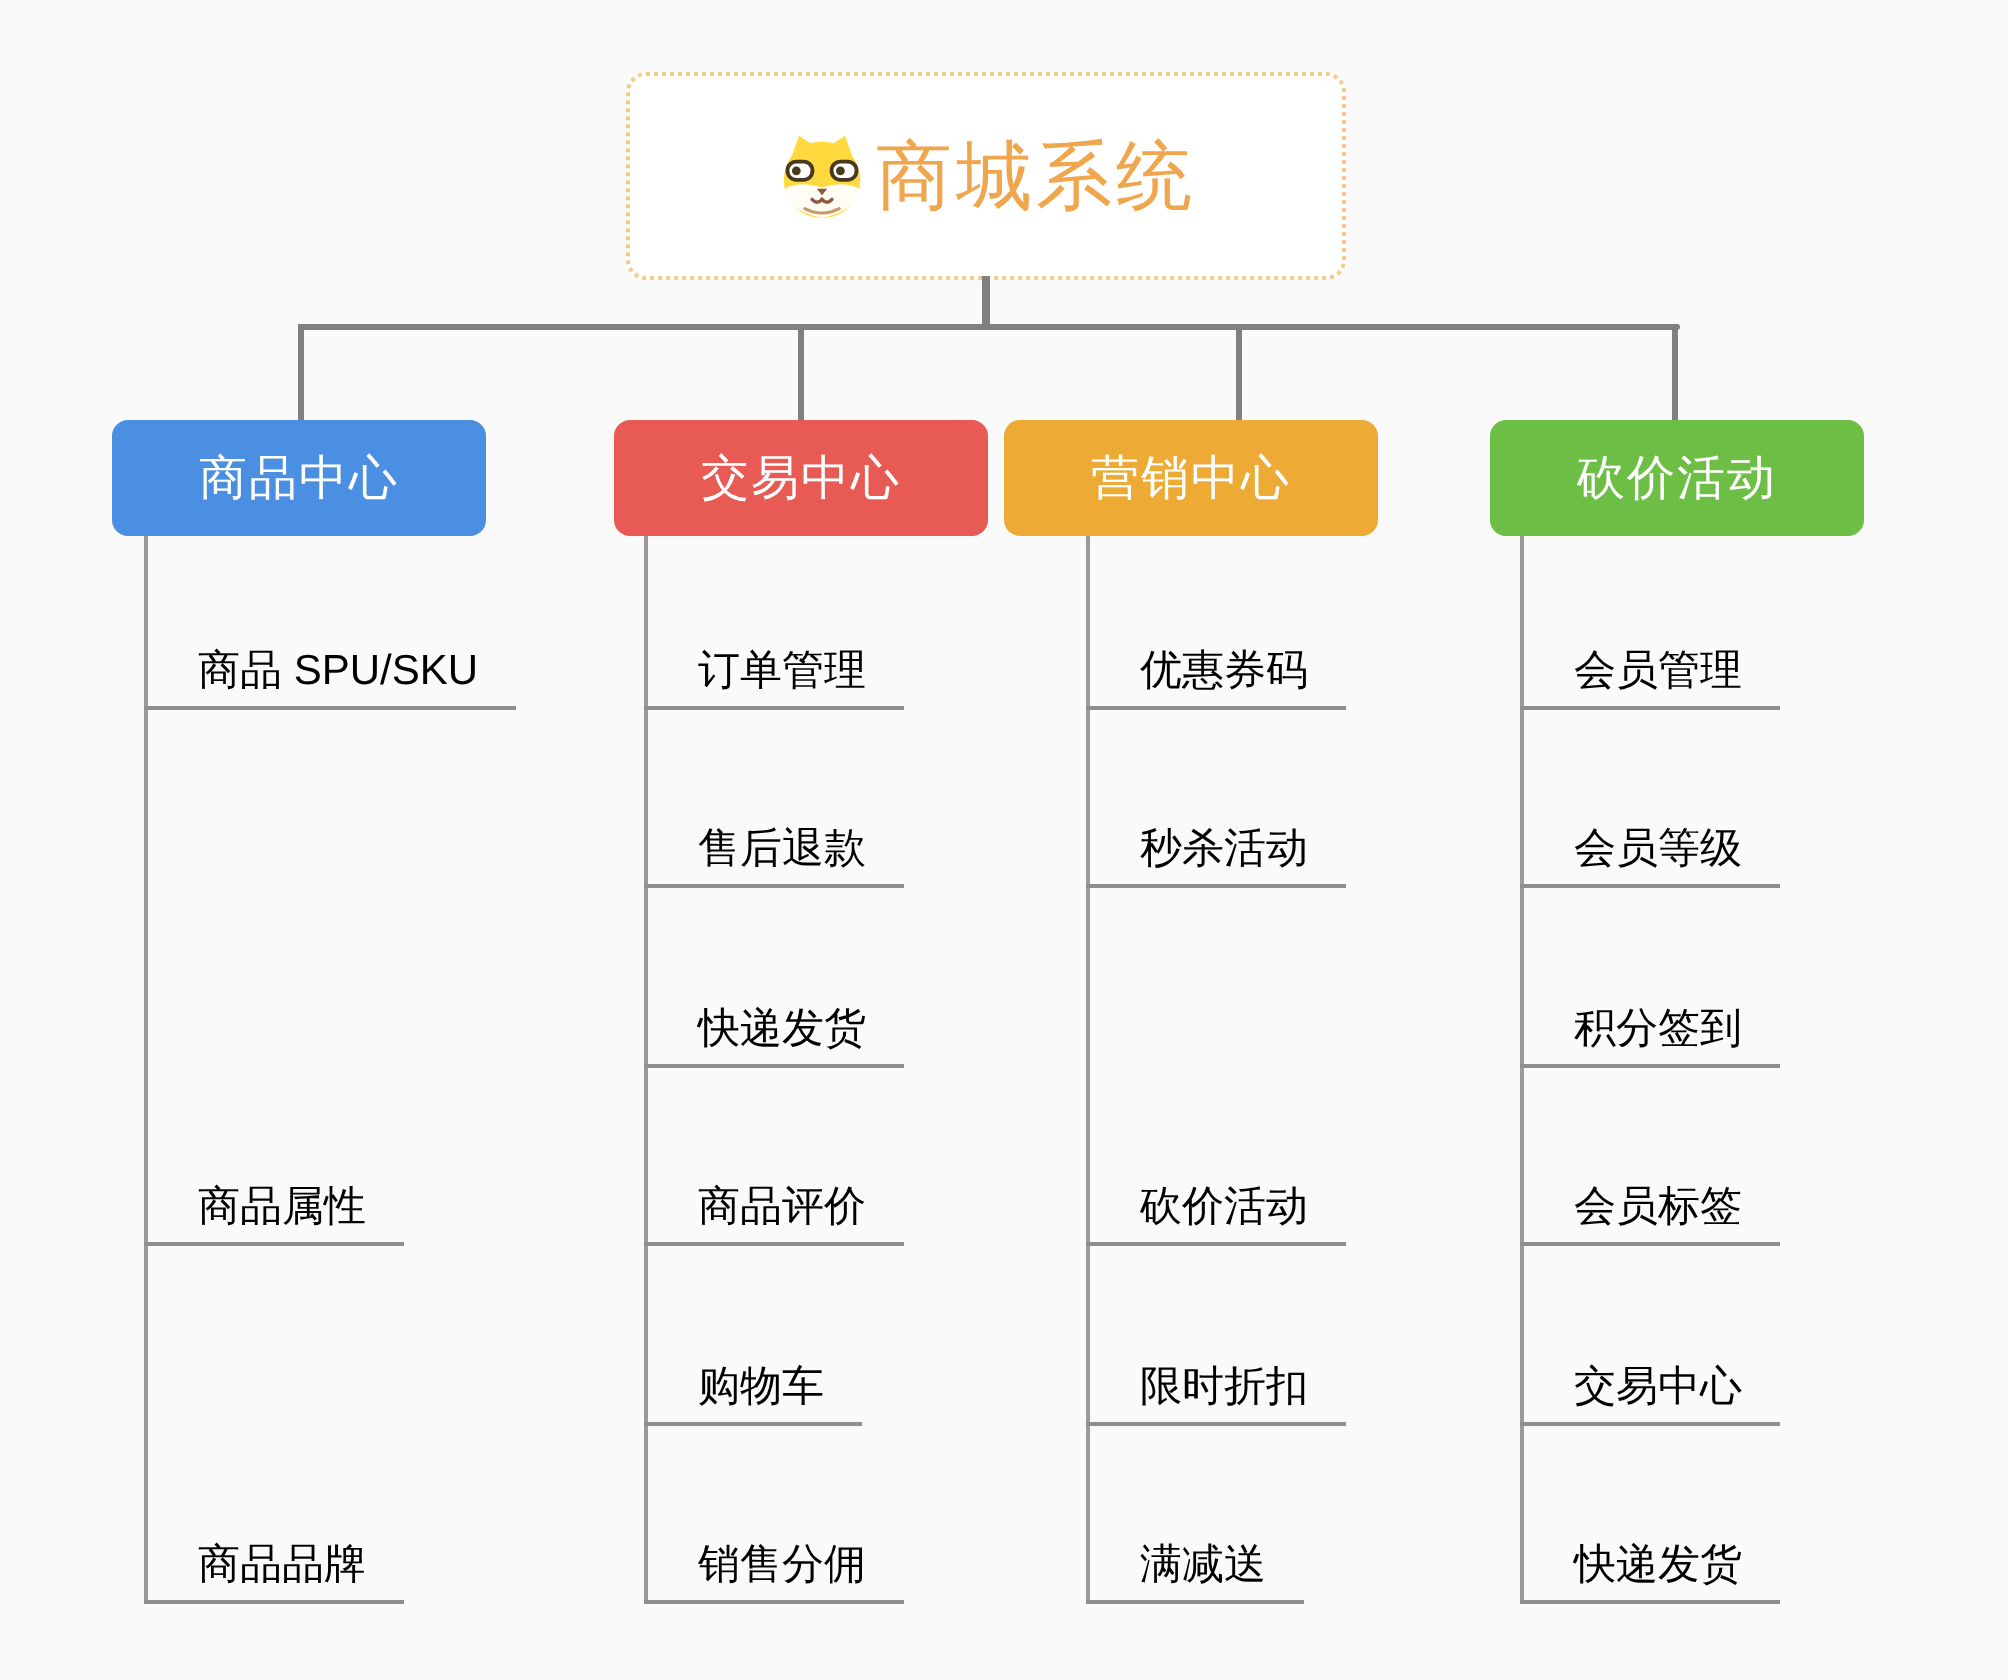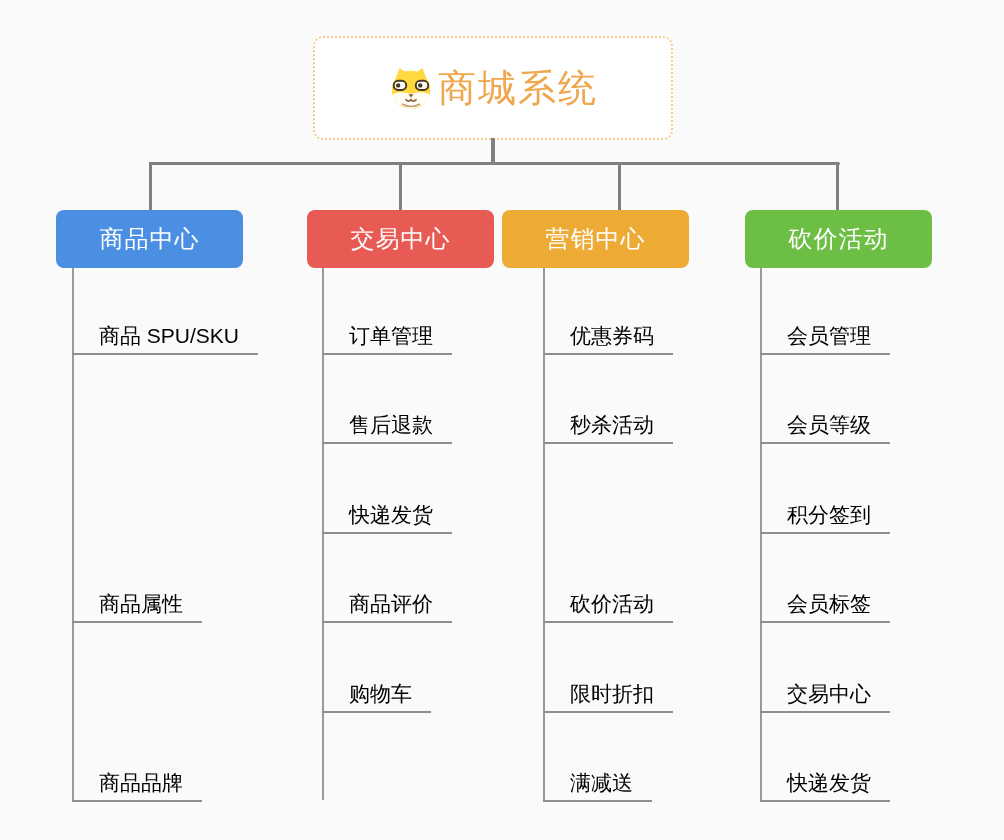--- a/index.html
+++ b/index.html
@@ -90,20 +90,21 @@
     <div class="leaf r5">商品品牌</div>
   </div>
 
   <div class="leaf-col col-1">
     <div class="vline"></div>
     <div class="leaf r0">订单管理</div>
     <div class="leaf r1">售后退款</div>
     <div class="leaf r2">快递发货</div>
     <div class="leaf r3">商品评价</div>
     <div class="leaf r4">购物车</div>
+    <div class="leaf r5">销售分佣</div>
   </div>
 
   <div class="leaf-col col-2">
     <div class="vline"></div>
     <div class="leaf r0">优惠券码</div>
     <div class="leaf r1">秒杀活动</div>
     <div class="leaf r3">砍价活动</div>
     <div class="leaf r4">限时折扣</div>
     <div class="leaf r5">满减送</div>
   </div>

